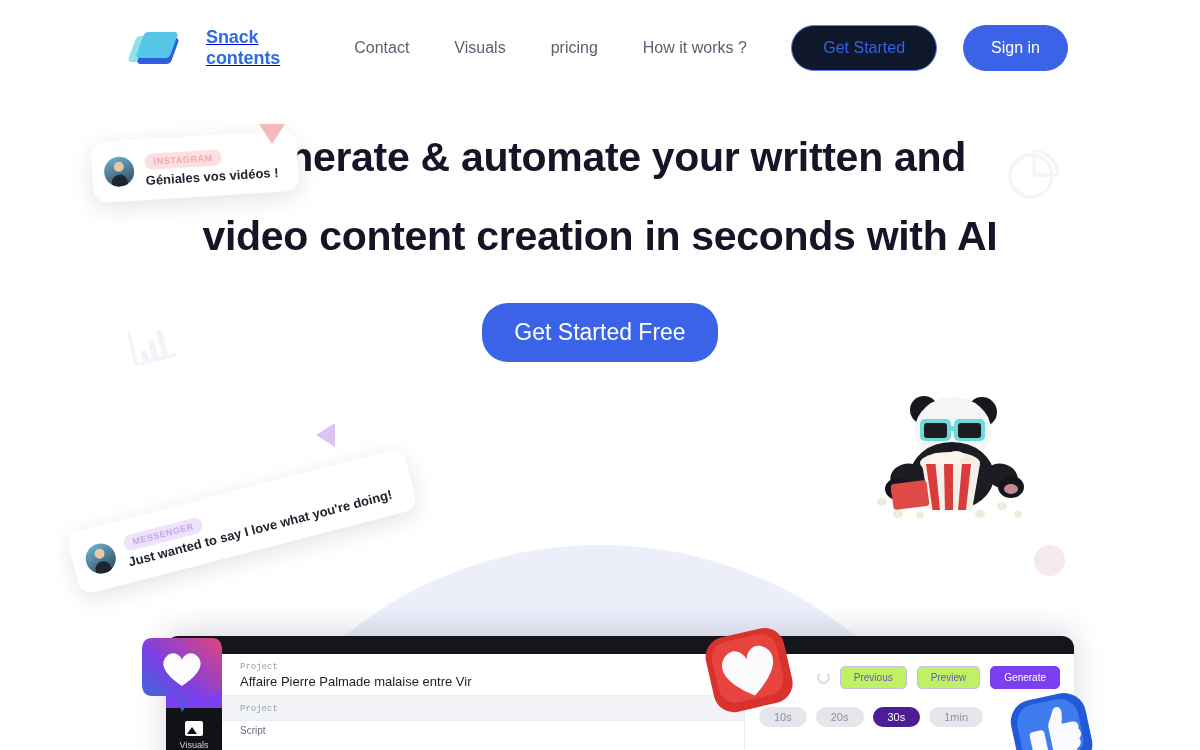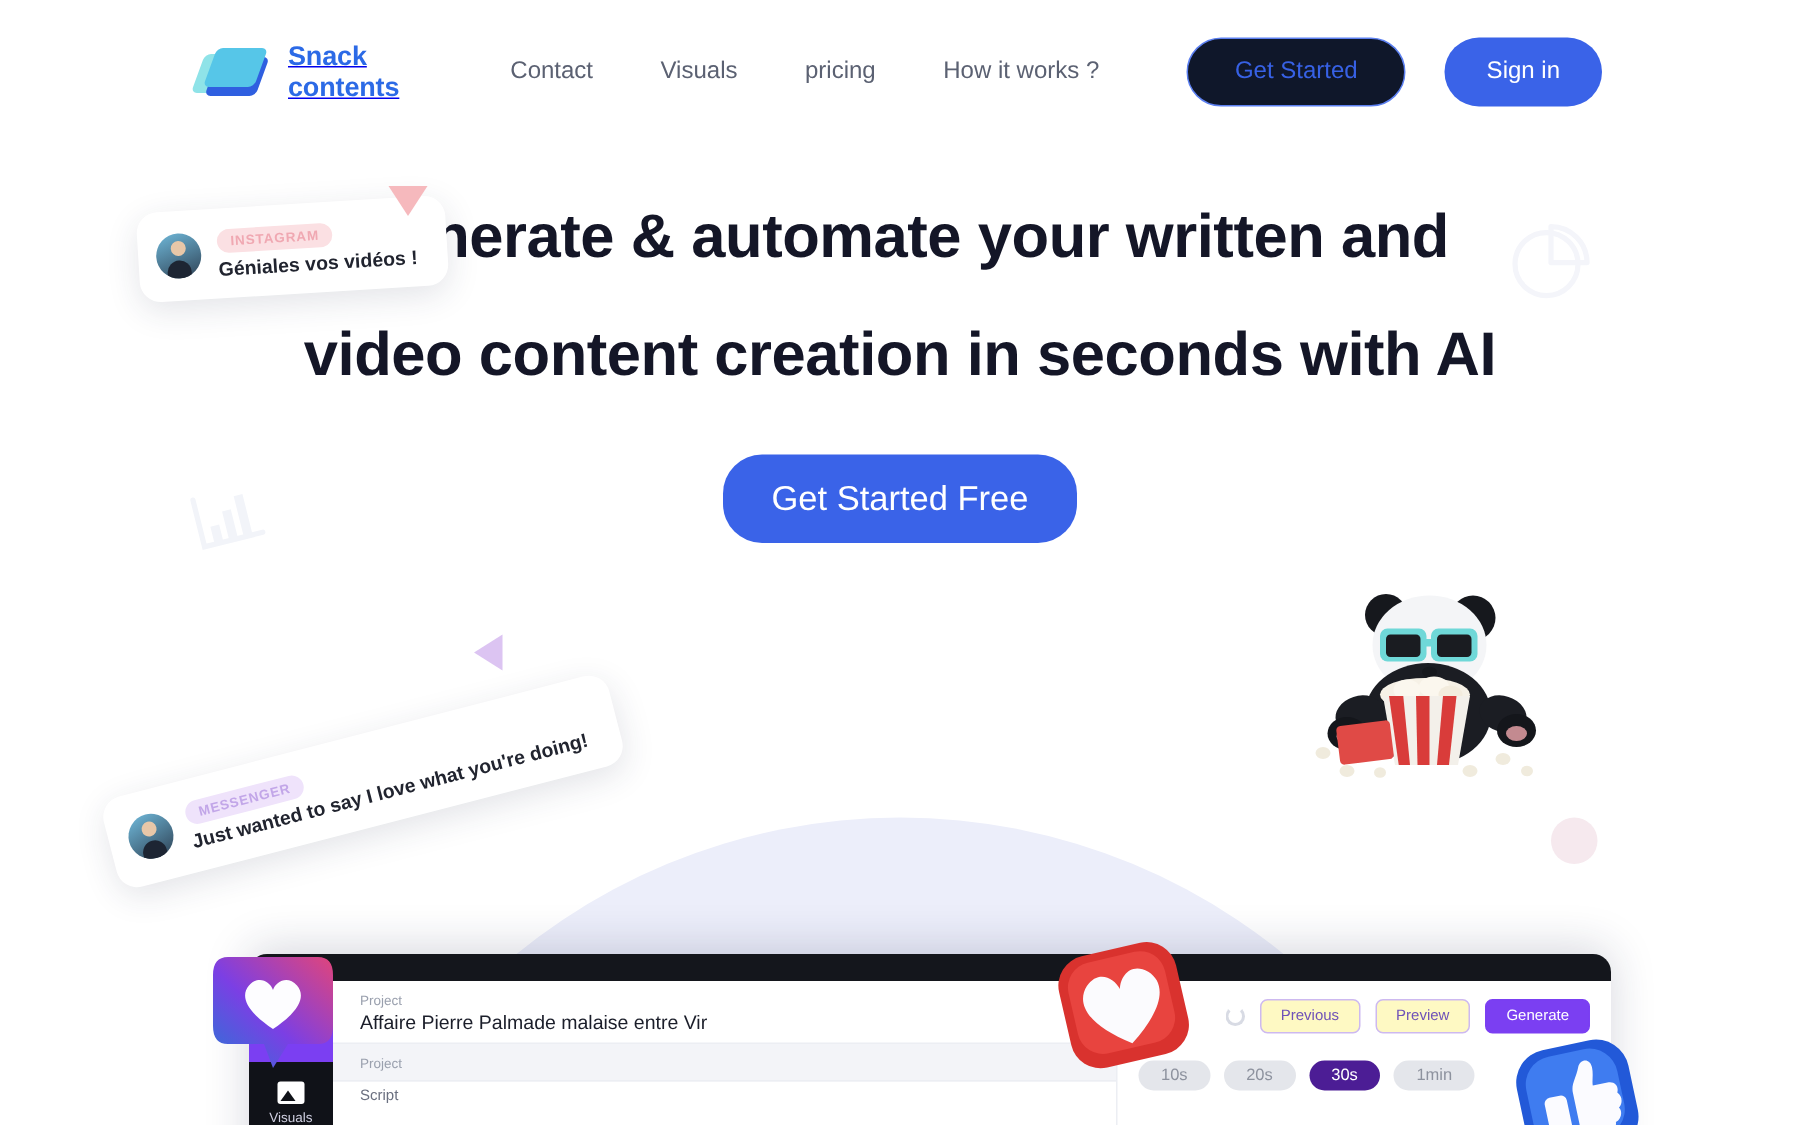--- a/index.html
+++ b/index.html
@@ -25,21 +25,21 @@
 
   
   .navbar {
     position: relative;
     z-index: 40;
     height: 96px;
     display: flex;
     align-items: center;
     padding: 0 132px 0 130px;
   }
-  .brand { display: flex; align-items: center; gap: 10px; }
+  .brand { display: flex; align-items: center; gap: 24px; }
   .brand-mark { width: 52px; height: 52px; position: relative; flex: 0 0 auto; }
   .brand-mark .sq {
     position: absolute;
     width: 34px; height: 26px;
     border-radius: 4px;
     transform: skewX(-20deg);
   }
   .brand-mark .sq-back  { left: 2px;  top: 14px; background: #8fe3e8; }
   .brand-mark .sq-mid   { left: 11px; top: 16px; background: #2f5fe0; }
   .brand-mark .sq-front { left: 10px; top: 10px; background: #56c6e8; }
@@ -282,21 +282,21 @@
   .mock-body {
     flex: 1 1 auto;
     background: #ffffff;
     position: relative;
   }
   .proj-row {
     padding: 8px 18px 6px;
     border-bottom: 1px solid #eceef3;
   }
   .proj-row.alt { background: #f3f4f8; }
-  .proj-label { font-size: 9px; color: #9aa0ae; }
+  .proj-label { font-size: 9px; color: #9aa0ae; font-family: Liberation Mono, monospace; }
   .proj-title {
     font-size: 13px;
     color: #1b1e2a;
     margin-top: 2px;
     white-space: nowrap;
     overflow: hidden;
   }
   .script-label {
     padding: 4px 18px 0;
     font-size: 10px;
@@ -322,21 +322,21 @@
     width: 13px; height: 13px;
     border: 2px solid #d8dbe4;
     border-top-color: transparent;
     border-radius: 50%;
   }
   .tb-btn {
     font-size: 10px;
     padding: 5px 13px;
     border-radius: 5px;
     border: 1px solid #cdb9f0;
-    background: #fef9c3;
+    background: #bef264;
     color: #6f52b8;
     cursor: pointer;
   }
   .tb-btn.primary { background: #7b3ff2; border-color: #7b3ff2; color: #fff; }
   .dur-row {
     display: flex;
     gap: 9px;
     padding: 6px 14px 0;
     justify-content: flex-start;
   }

